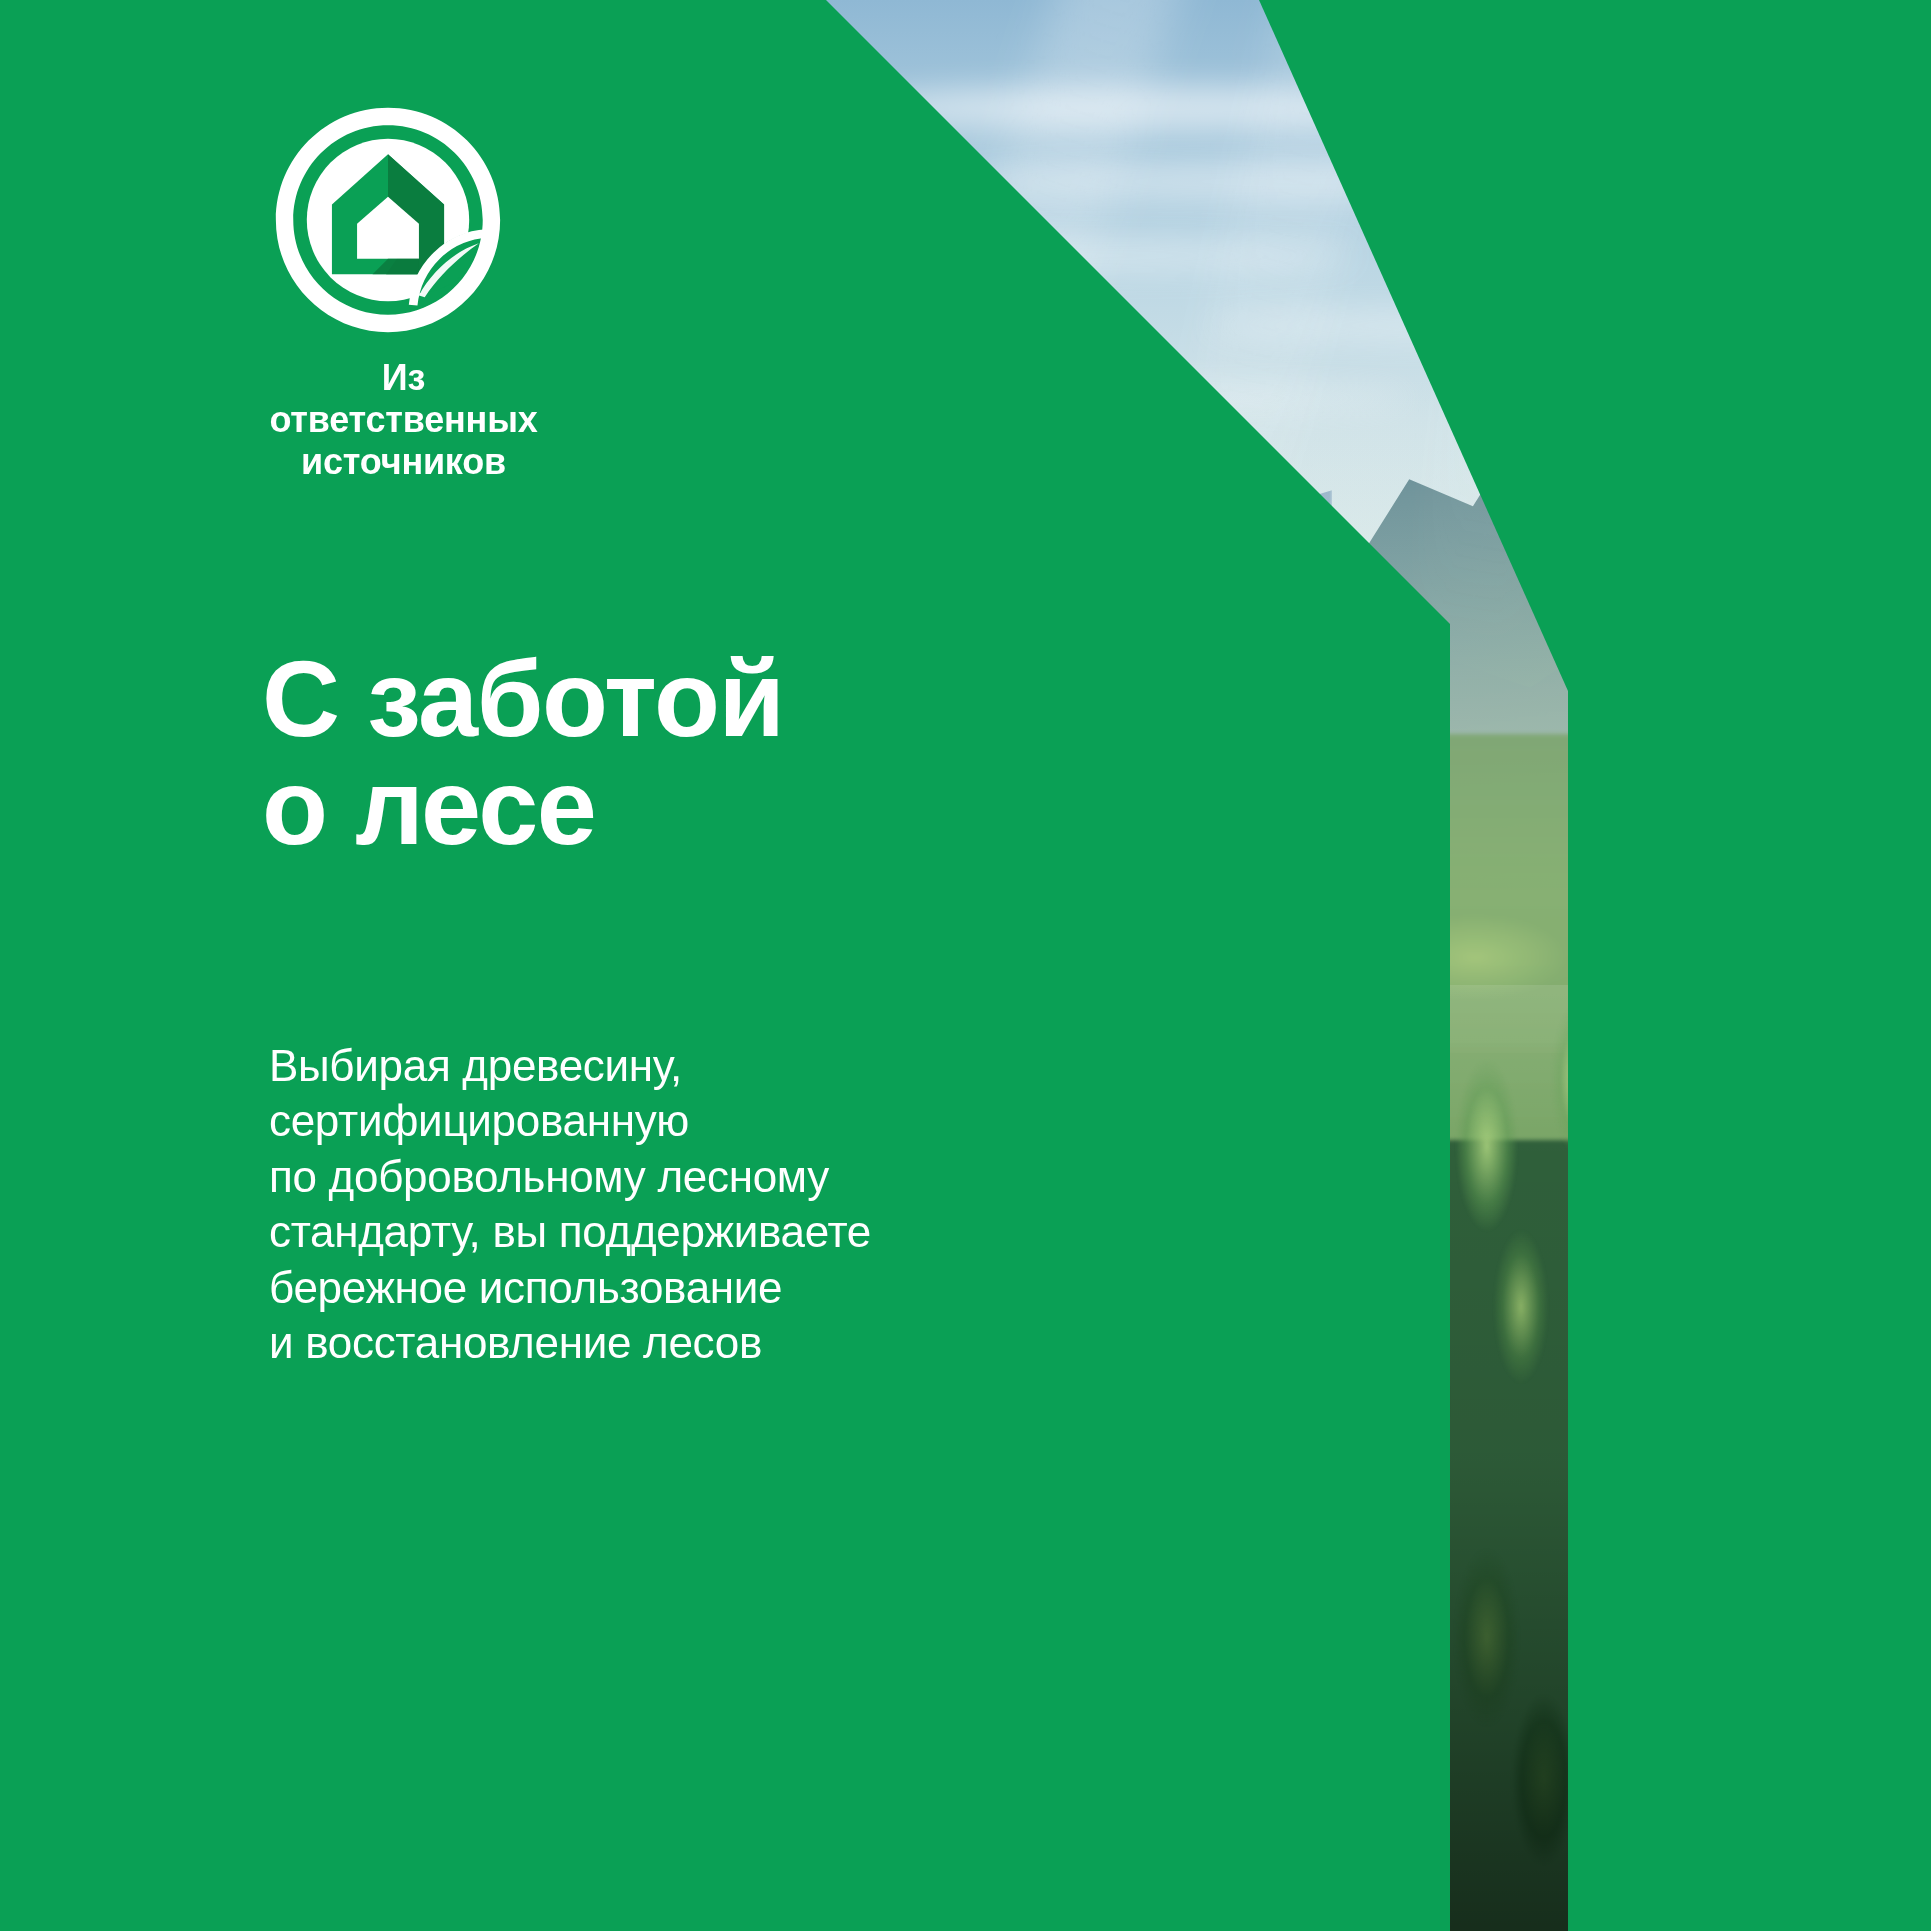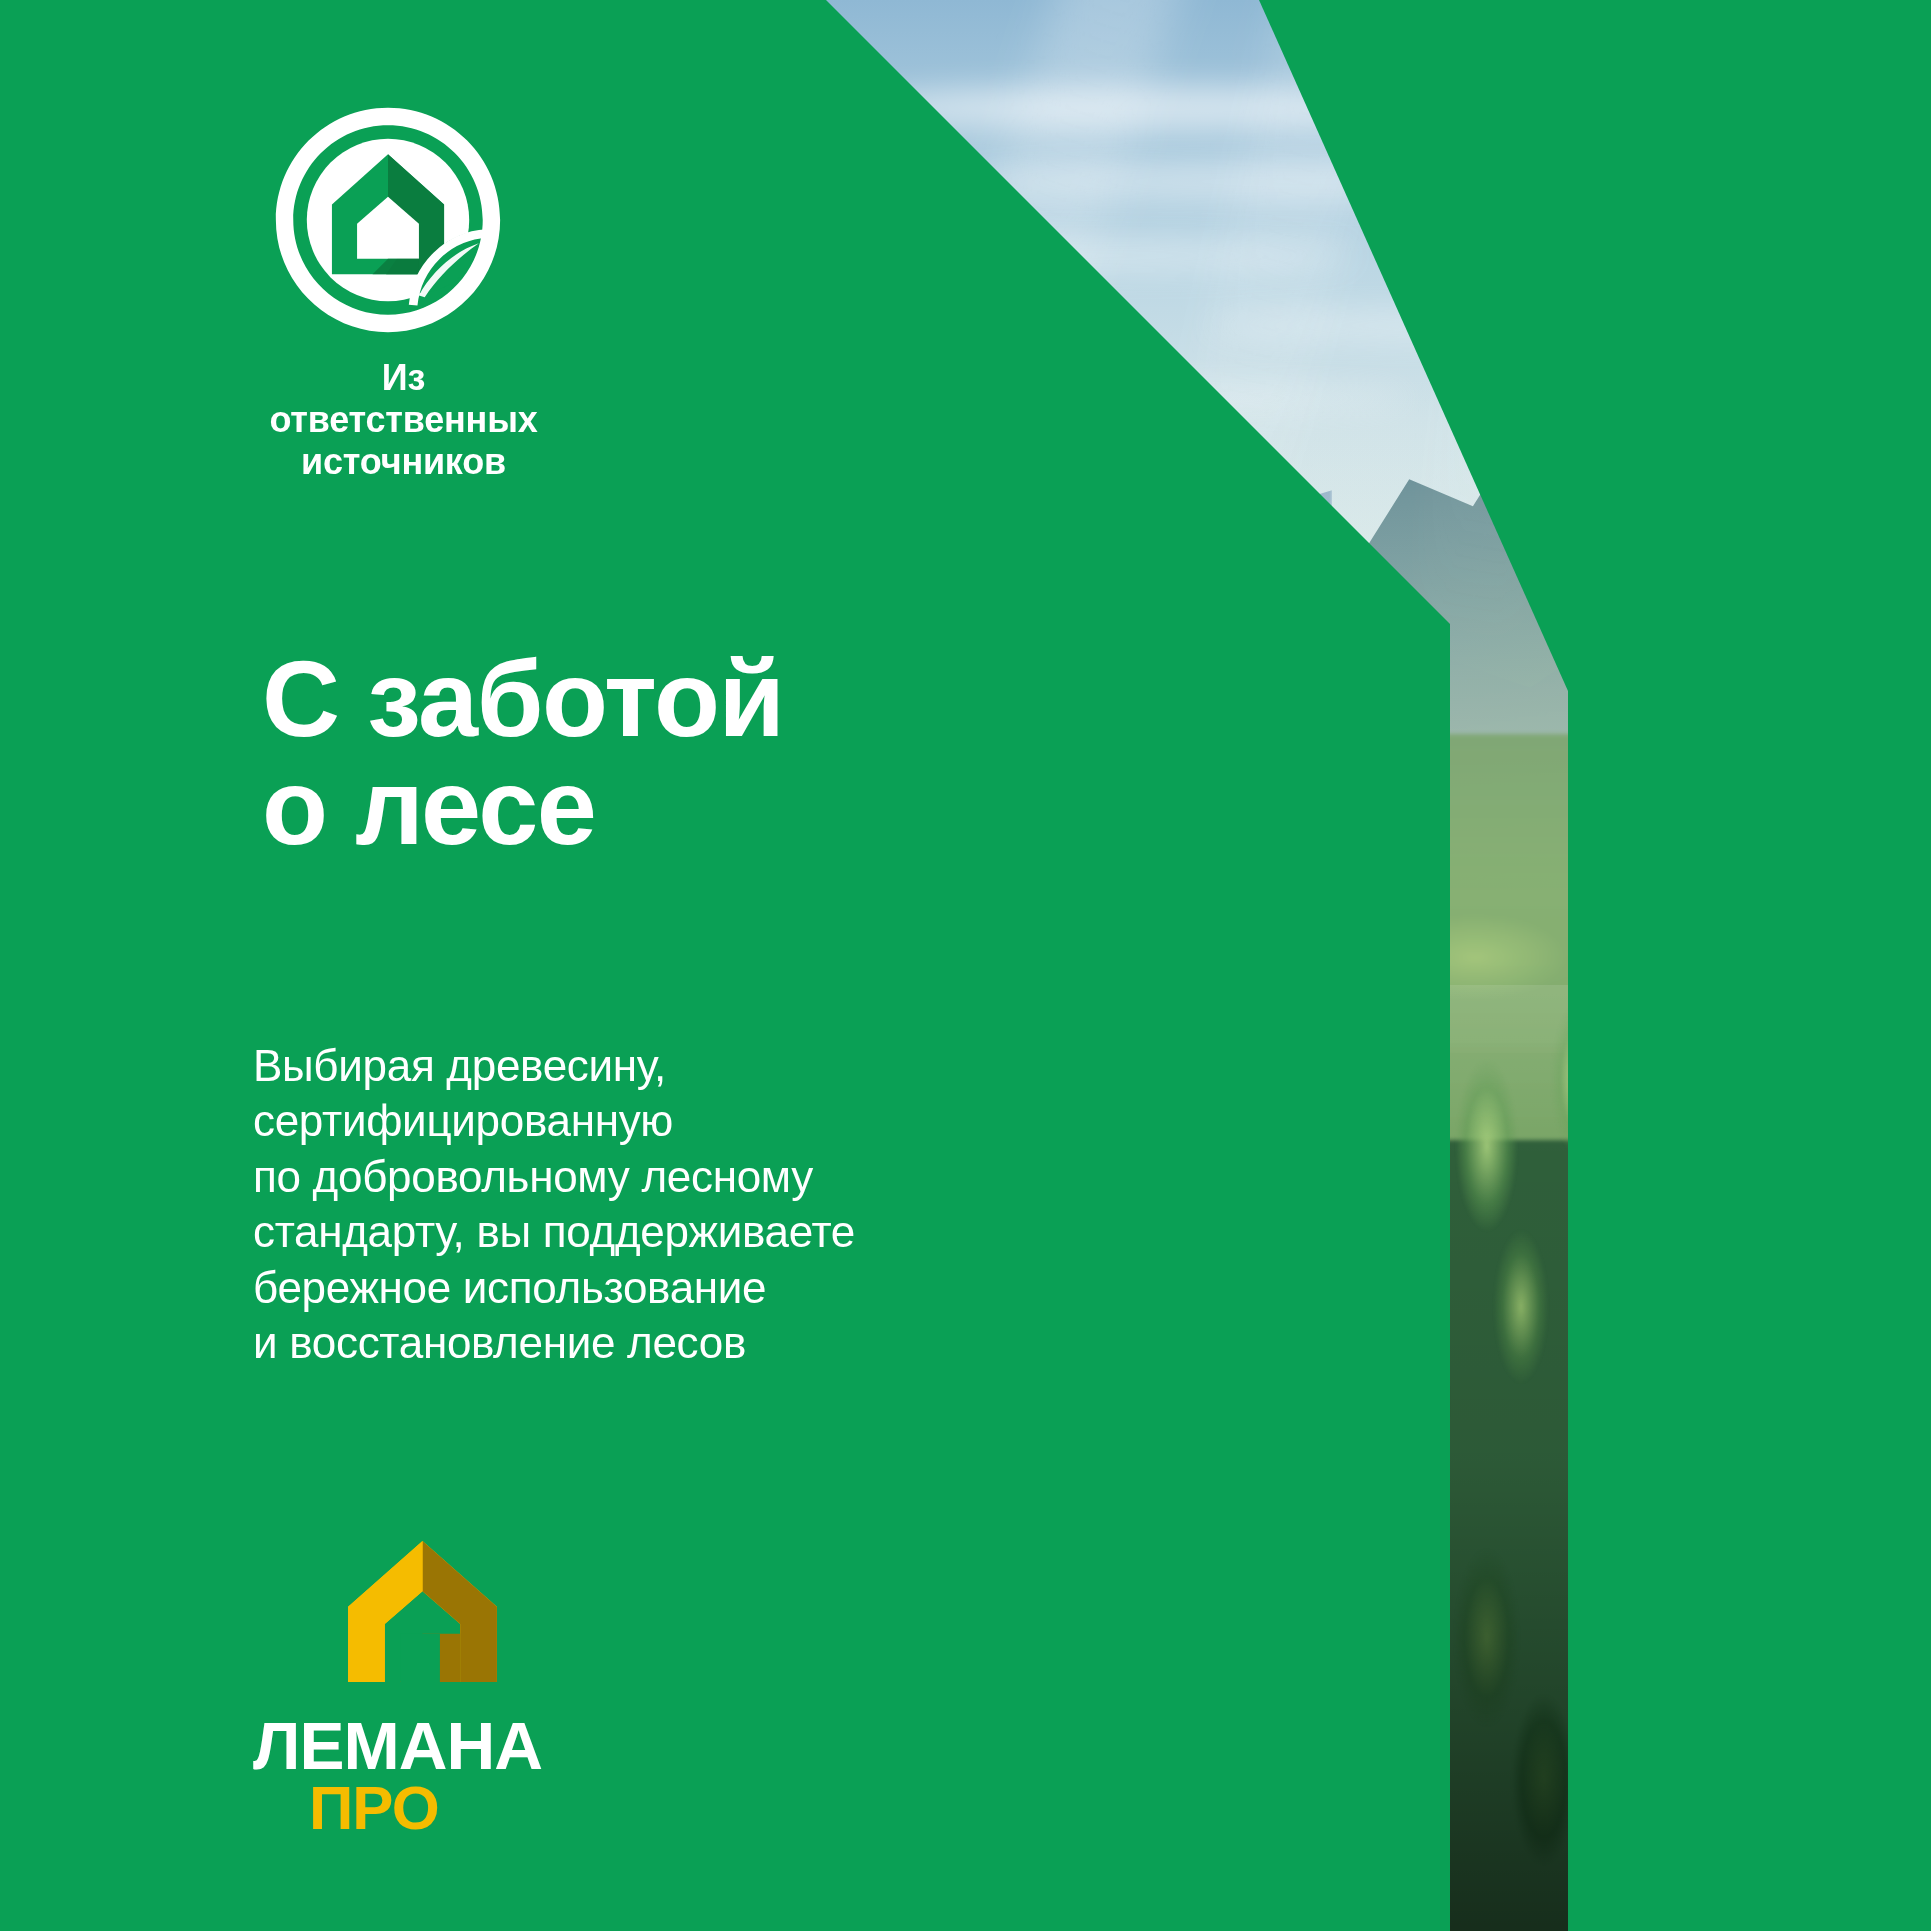--- a/index.html
+++ b/index.html
@@ -271,21 +271,21 @@
     font-size:108px;
     font-weight:bold;
     line-height:1.0;
     letter-spacing:-1.4px;
     white-space:pre-line;
   }
 
   
   .body-copy {
     position:absolute;
-    left:253px; top:1038px;
+    left:269px; top:1038px;
     color:#ffffff;
     font-size:44px;
     font-weight:normal;
     line-height:1.26;
     letter-spacing:-0.3px;
     white-space:pre-line;
     max-width:792px;
   }
 
   
@@ -358,34 +358,16 @@
     <h1 class="headline">С заботой
 о лесе</h1>
 
     <p class="body-copy">Выбирая древесину,
 сертифицированную
 по добровольному лесному
 стандарту, вы поддерживаете
 бережное использование
 и восстановление лесов</p>
 
-    <div class="brand">
-      <svg class="brand-mark" viewBox="0 0 158 150">
-        <path fill="#F5BC00" d="M79 2 L156 70 L156 148 L118 148 L118 88 L79 54 L40 88 L40 148 L2 148 L2 70 Z"></path>
-        <path fill="#F5BC00" d="M40 88 L79 54 L118 88 L118 148 L40 148 Z" opacity="0"></path>
-        <path fill="#9A7504" d="M79 2 L156 70 L156 148 L118 148 L118 88 L79 54 Z"></path>
-        <path fill="#9A7504" d="M79 98 L118 98 L118 148 L56 148 Z"></path>
-        <path fill="#F5BC00" d="M79 2 L79 54 L40 88 L40 148 L2 148 L2 70 Z"></path>
-        <path fill="#ffffff" d="M79 54 L118 88 L118 98 L79 98 L79 148 L40 148 L40 88 Z" opacity="0"></path>
-        <path fill="#0AA055" d="M56 96 L97 96 L97 148 L56 148 Z" opacity="0"></path>
-        <path fill="#0AA055" d="M40 88 L79 54 L79 98 L56 98 L56 148 L40 148 Z" opacity="0"></path>
-        <path fill="#0AA055" d="M56 98 L97 98 L97 148 L56 148 Z"></path>
-        <path fill="#0AA055" d="M40 100 L56 100 L56 148 L40 148 Z" opacity="0"></path>
-      </svg>
-      <svg class="brand-word" viewBox="0 0 340 130">
-        <text x="0" y="62" font-family="Liberation Sans, sans-serif" font-size="70" font-weight="bold" fill="#FFFFFF" letter-spacing="-1">ЛЕМАНА</text>
-        <text x="58" y="124" font-family="Liberation Sans, sans-serif" font-size="64" font-weight="bold" fill="#F5BC00" letter-spacing="-1">ПРО</text>
-      </svg>
-    </div>
 
   </div>
 </div>
 
 
 </body></html>

